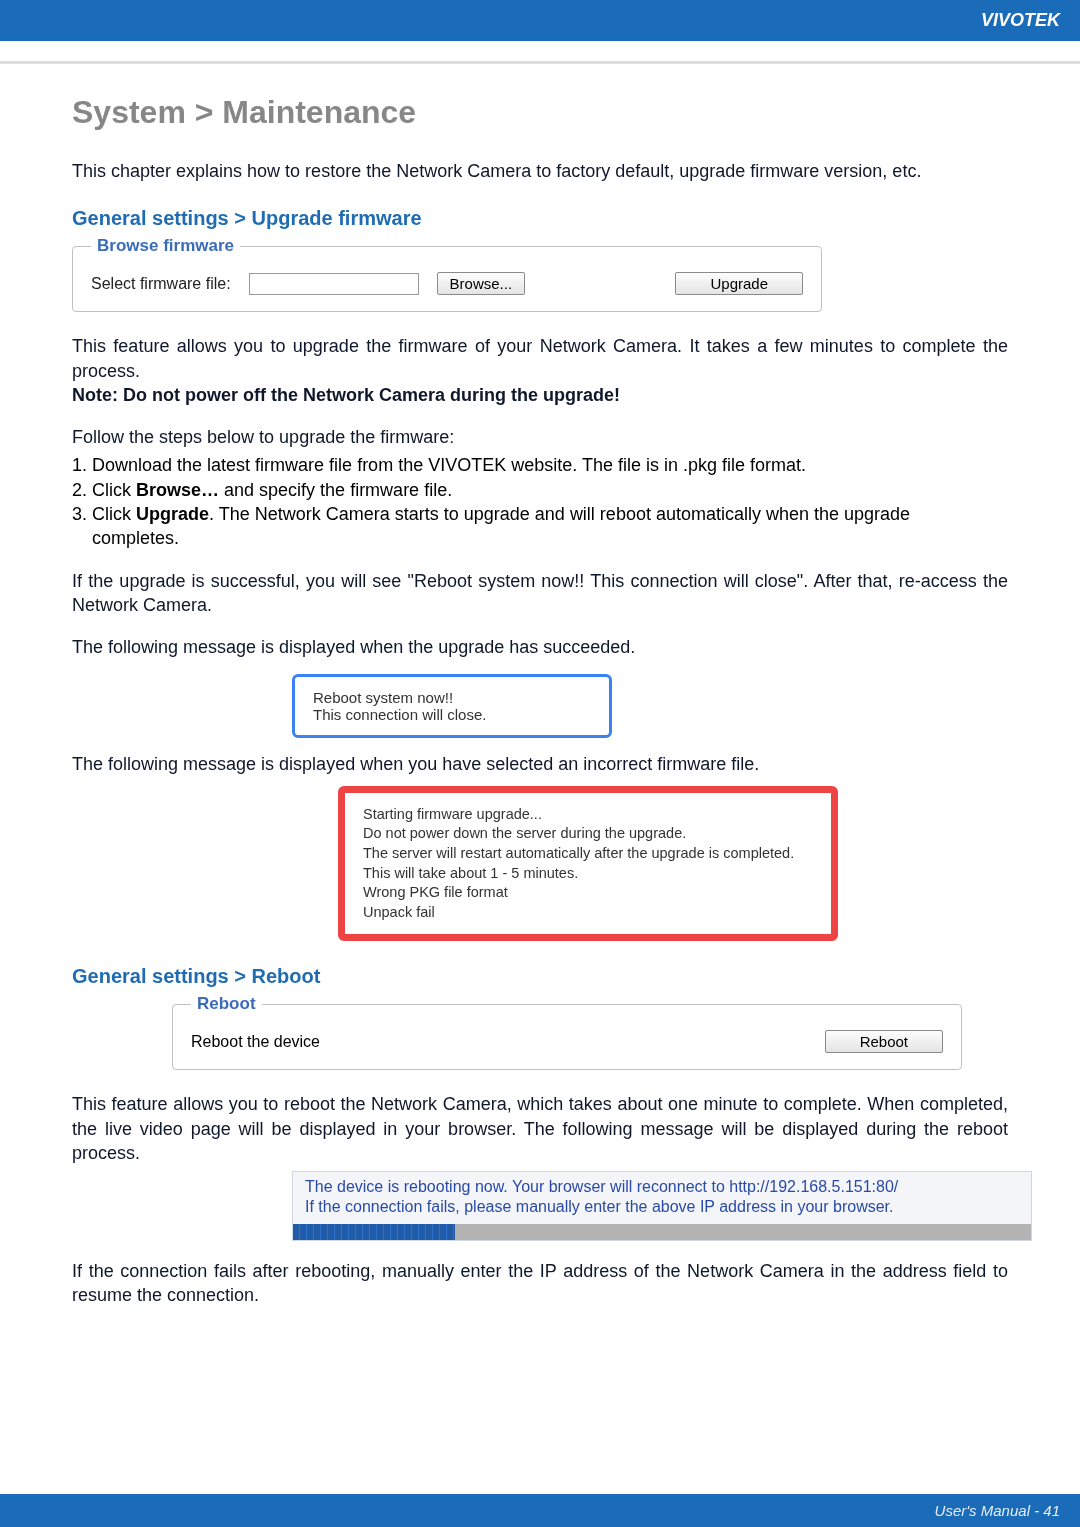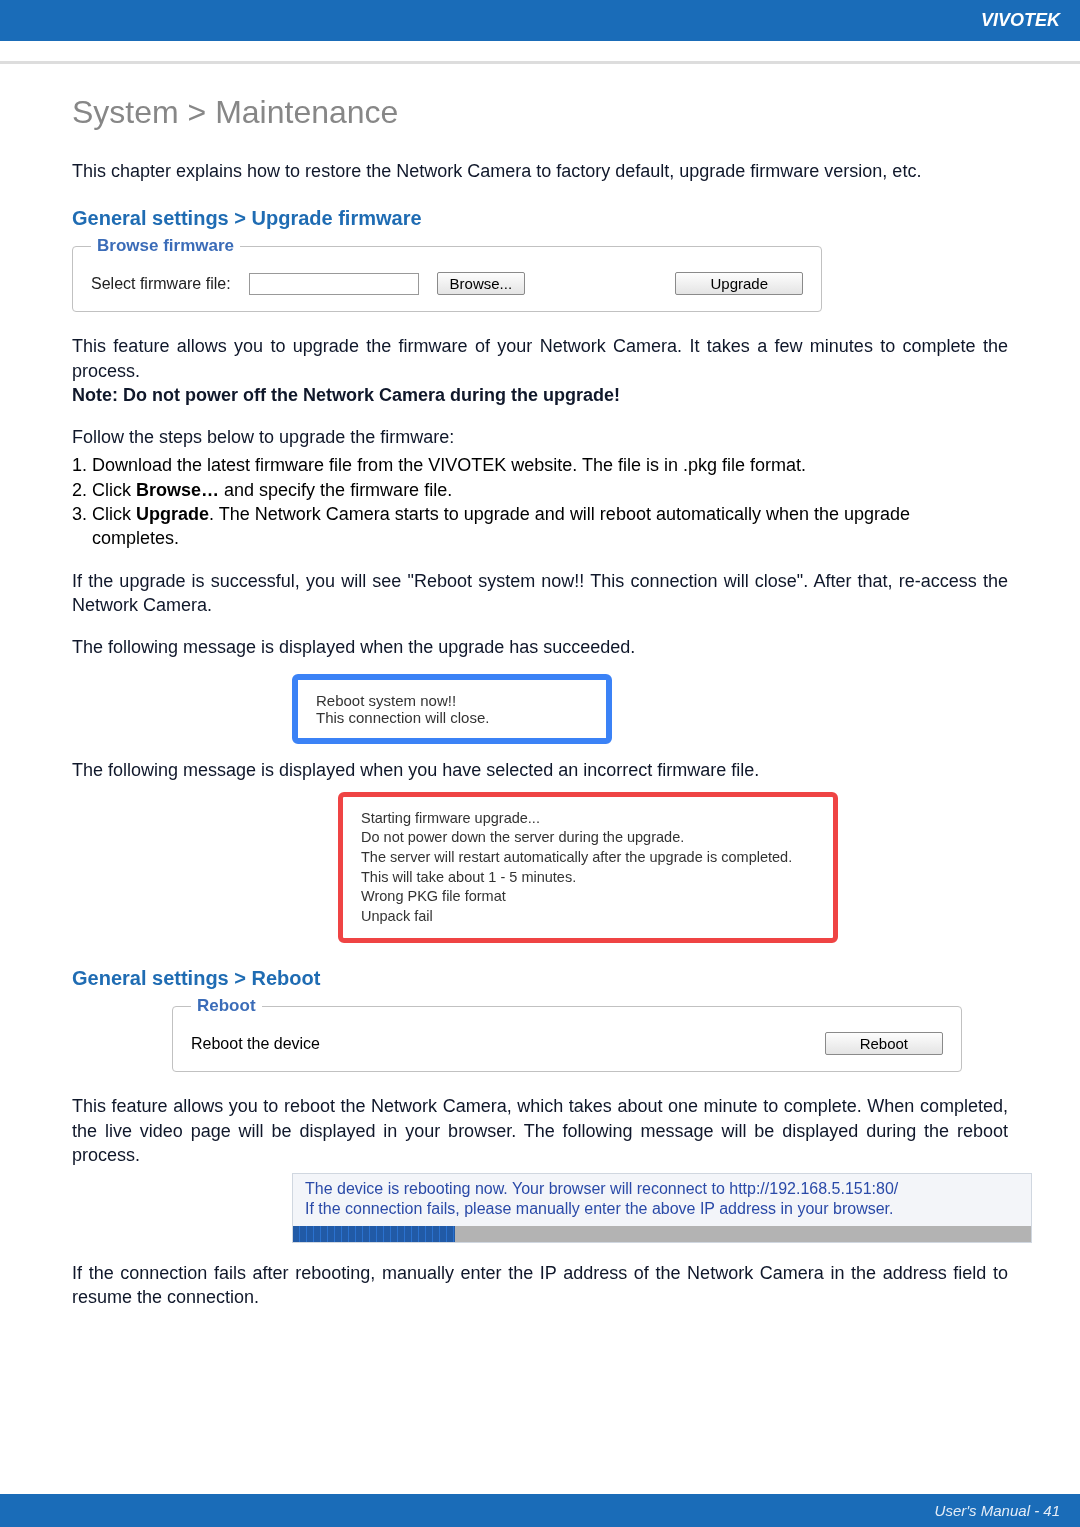--- a/index.html
+++ b/index.html
@@ -23,21 +23,21 @@
       height: 3px;
       background: #ddd;
       margin-top: 20px;
     }
     .content {
       padding: 30px 72px 0 72px;
     }
     h1 {
       font-size: 32px;
       color: #878787;
-      font-weight: normal;
+      font-weight: bold;
       margin-bottom: 28px;
     }
     p { font-size: 18px; color: #0f172a; line-height: 1.35; }
     .justify { text-align: justify; }
     .subhead {
       color: #1f6cb3;
       font-weight: bold;
       font-size: 20px;
       margin-top: 24px;
       margin-bottom: 6px;
@@ -76,31 +76,31 @@
       cursor: pointer;
     }
     .btn-wide { padding: 2px 34px; }
     .spacer { flex: 1; }
     .block-para { margin-top: 18px; }
     .bold { font-weight: bold; }
     ol.steps, .plain-list { list-style: none; margin-top: 4px; }
     ol.steps li { font-size: 18px; line-height: 1.35; }
     ol.steps li .indent { padding-left: 20px; display: block; }
     .msg-box {
-      border: 6px solid #3b82f6;
+      border: 3px solid #3b82f6;
       border-radius: 6px;
       padding: 12px 18px;
       margin: 14px 0 14px 220px;
       width: 320px;
       font-family: "Century Gothic", sans-serif;
       font-size: 15px;
       color: #333;
     }
     .msg-box-wide {
-      border: 5px solid #ef4444;
+      border: 7px solid #ef4444;
       border-radius: 6px;
       padding: 12px 18px;
       margin: 10px 0 10px 266px;
       width: 500px;
       font-family: "Century Gothic", sans-serif;
       font-size: 14.5px;
       color: #333;
       line-height: 1.35;
     }
     .reboot-fieldset {

